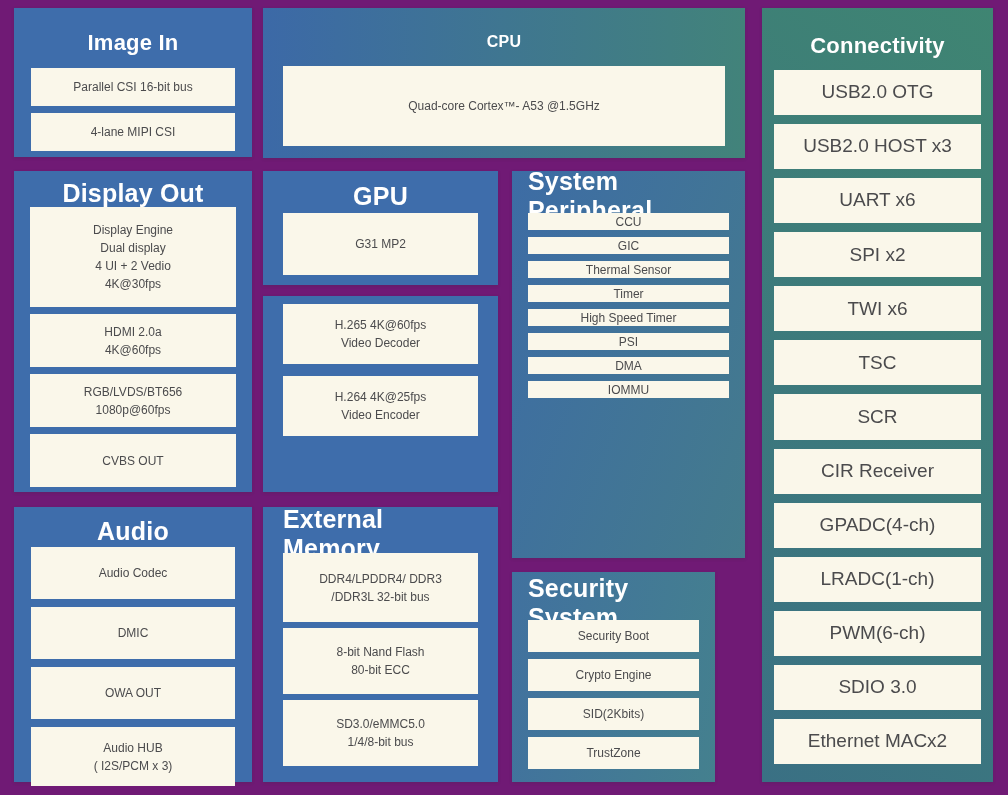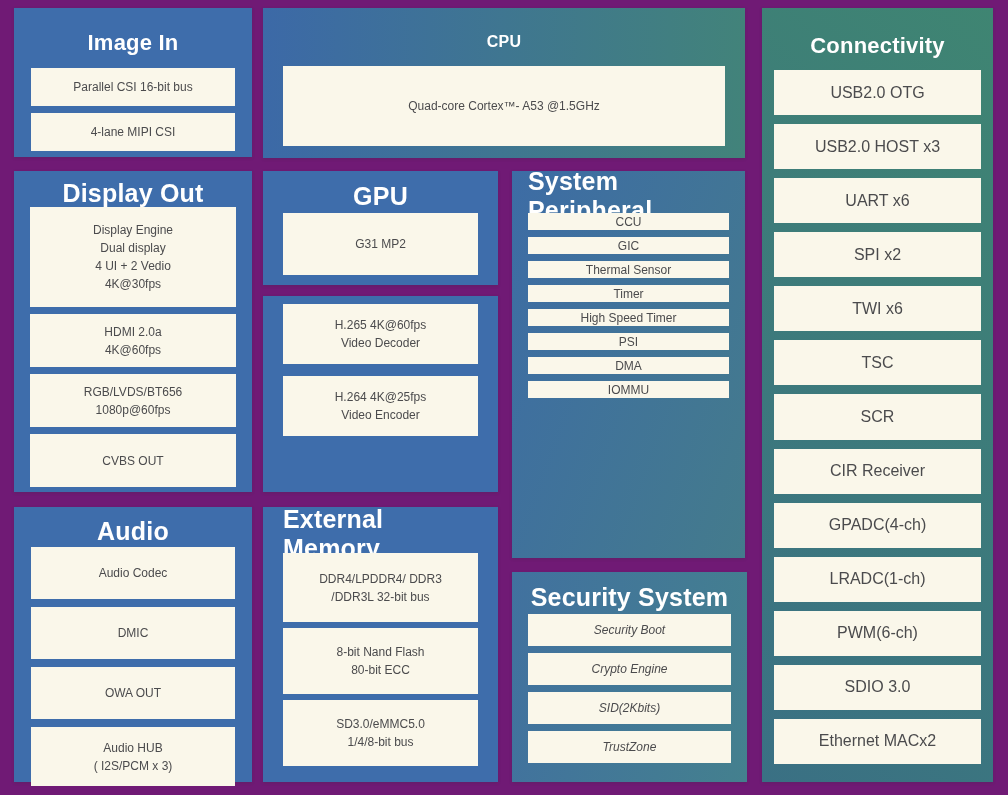--- a/index.html
+++ b/index.html
@@ -31,21 +31,21 @@
 
   #panel-cpu{left:263px;top:8px;width:482px;height:150px;
     background:linear-gradient(90deg,#3c69a7 0%,#42837a 100%);padding:10px 20px 12px;}
   #panel-cpu .panel-title{height:48px;font-size:16px;}
   #panel-cpu .box{height:80px;}
 
   #panel-connectivity{left:762px;top:8px;width:231px;height:774px;
     background:linear-gradient(45deg,#3a7084 0%,#3f8572 100%);padding:14px 12px 18px;}
   #panel-connectivity .panel-title{height:48px;font-size:22px;}
   #panel-connectivity .boxes{gap:9px;}
-  #panel-connectivity .box{flex:1;font-size:16px;}
+  #panel-connectivity .box{flex:1;font-size:19px;}
 
   #panel-display-out{left:14px;top:171px;width:238px;height:321px;background:#3e6dab;padding:8px 16px 5px;}
   #panel-display-out .panel-title{height:28px;}
   #panel-display-out .boxes{gap:7px;}
   #panel-display-out .box.lines4{height:100px;}
   #panel-display-out .box.lines2{height:53px;}
   #panel-display-out .box.lines1{height:53px;}
 
   #panel-gpu{left:263px;top:171px;width:235px;height:114px;background:#3e6dab;padding:8px 20px 10px;}
   #panel-gpu .panel-title{height:34px;}
@@ -67,24 +67,24 @@
   #panel-audio .boxes{gap:8px;}
   #panel-audio .box{height:52px;}
   #panel-audio .box.lines2{height:59px;}
 
   #panel-external-memory{left:263px;top:507px;width:235px;height:275px;background:#3e6dab;padding:8px 20px 16px;}
   #panel-external-memory .panel-title{height:38px;}
   #panel-external-memory .boxes{gap:6px;}
   #panel-external-memory .box{height:69px;}
   #panel-external-memory .box + .box{height:66px;}
 
-  #panel-security-system{left:512px;top:572px;width:235px;height:210px;
-    background:linear-gradient(100deg,#41719f 0%,#44808e 100%);padding:8px 16px 18px;}
+  #panel-security-system{left:512px;top:572px;width:203px;height:210px;
+    background:linear-gradient(100deg,#41719f 0%,#44808e 100%);padding:14px 16px 18px;}
   #panel-security-system .panel-title{height:34px;}
-  #panel-security-system .boxes{gap:7px;font-style:italic;}
+  #panel-security-system .boxes{gap:7px;}
   #panel-security-system .box{height:32px;}
 </style>
 </head>
 <body>
 
 <div id="stage">
 
   <div class="panel" id="panel-image-in">
     <div class="panel-title">Image In</div>
     <div class="boxes">

